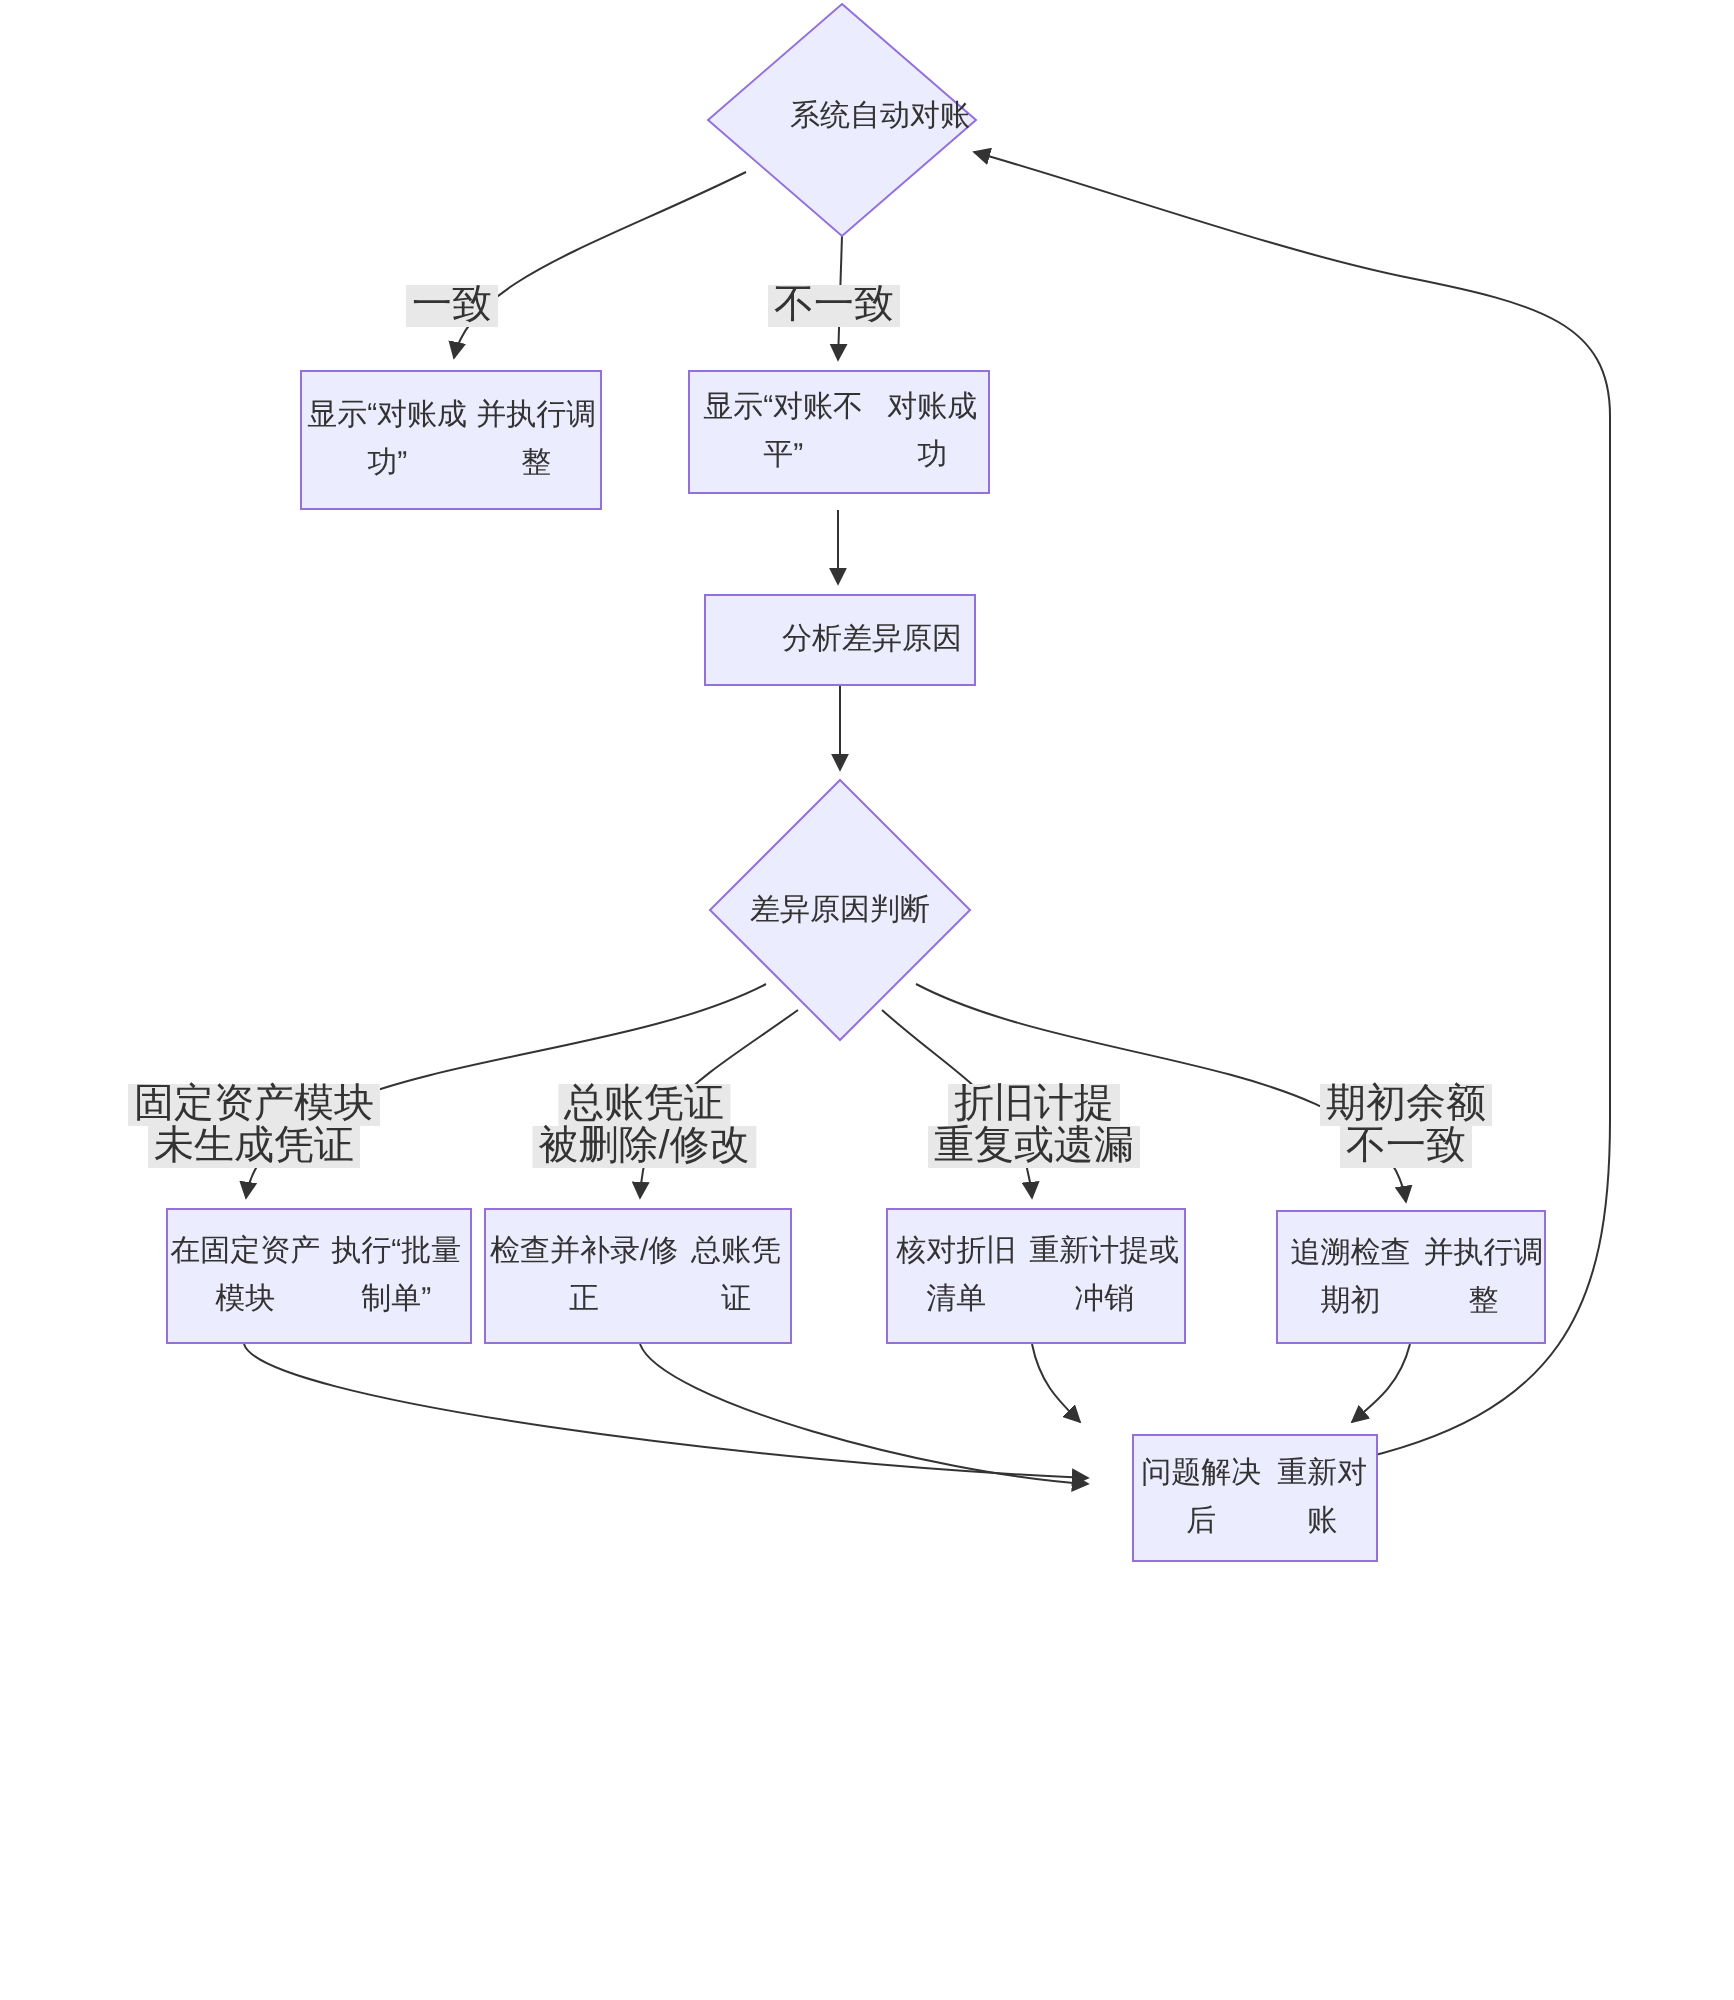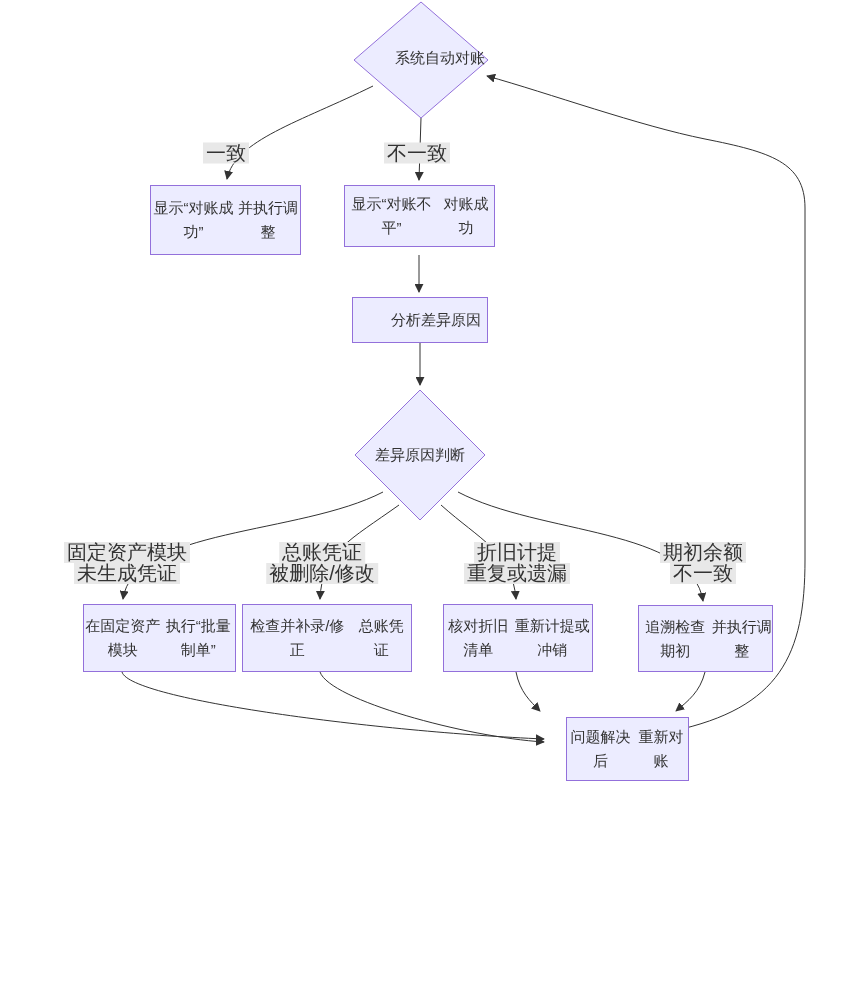--- a/index.html
+++ b/index.html
@@ -122,21 +122,21 @@
 
   <div class="node" style="left:352px; top:297px; width:136px; height:46px;padding-left:32px;">
     <span>分析差异原因</span>
   </div>
 
   <div class="node" style="left:47px; top:604px; width:153px; height:68px;margin-left:36px;">
     <span>在固定资产模块</span>
     <span>执行“批量制单”</span>
   </div>
 
-  <div class="node" style="left:242px; top:604px; width:170px; height:68px;">
+  <div class="node" style="left:242px; top:604px; width:154px; height:68px;">
     <span>检查并补录/修正</span>
     <span>总账凭证</span>
   </div>
 
   <div class="node" style="left:443px; top:604px; width:150px; height:68px;">
     <span>核对折旧清单</span>
     <span>重新计提或冲销</span>
   </div>
 
   <div class="node" style="left:638px; top:605px; width:135px; height:67px;">

